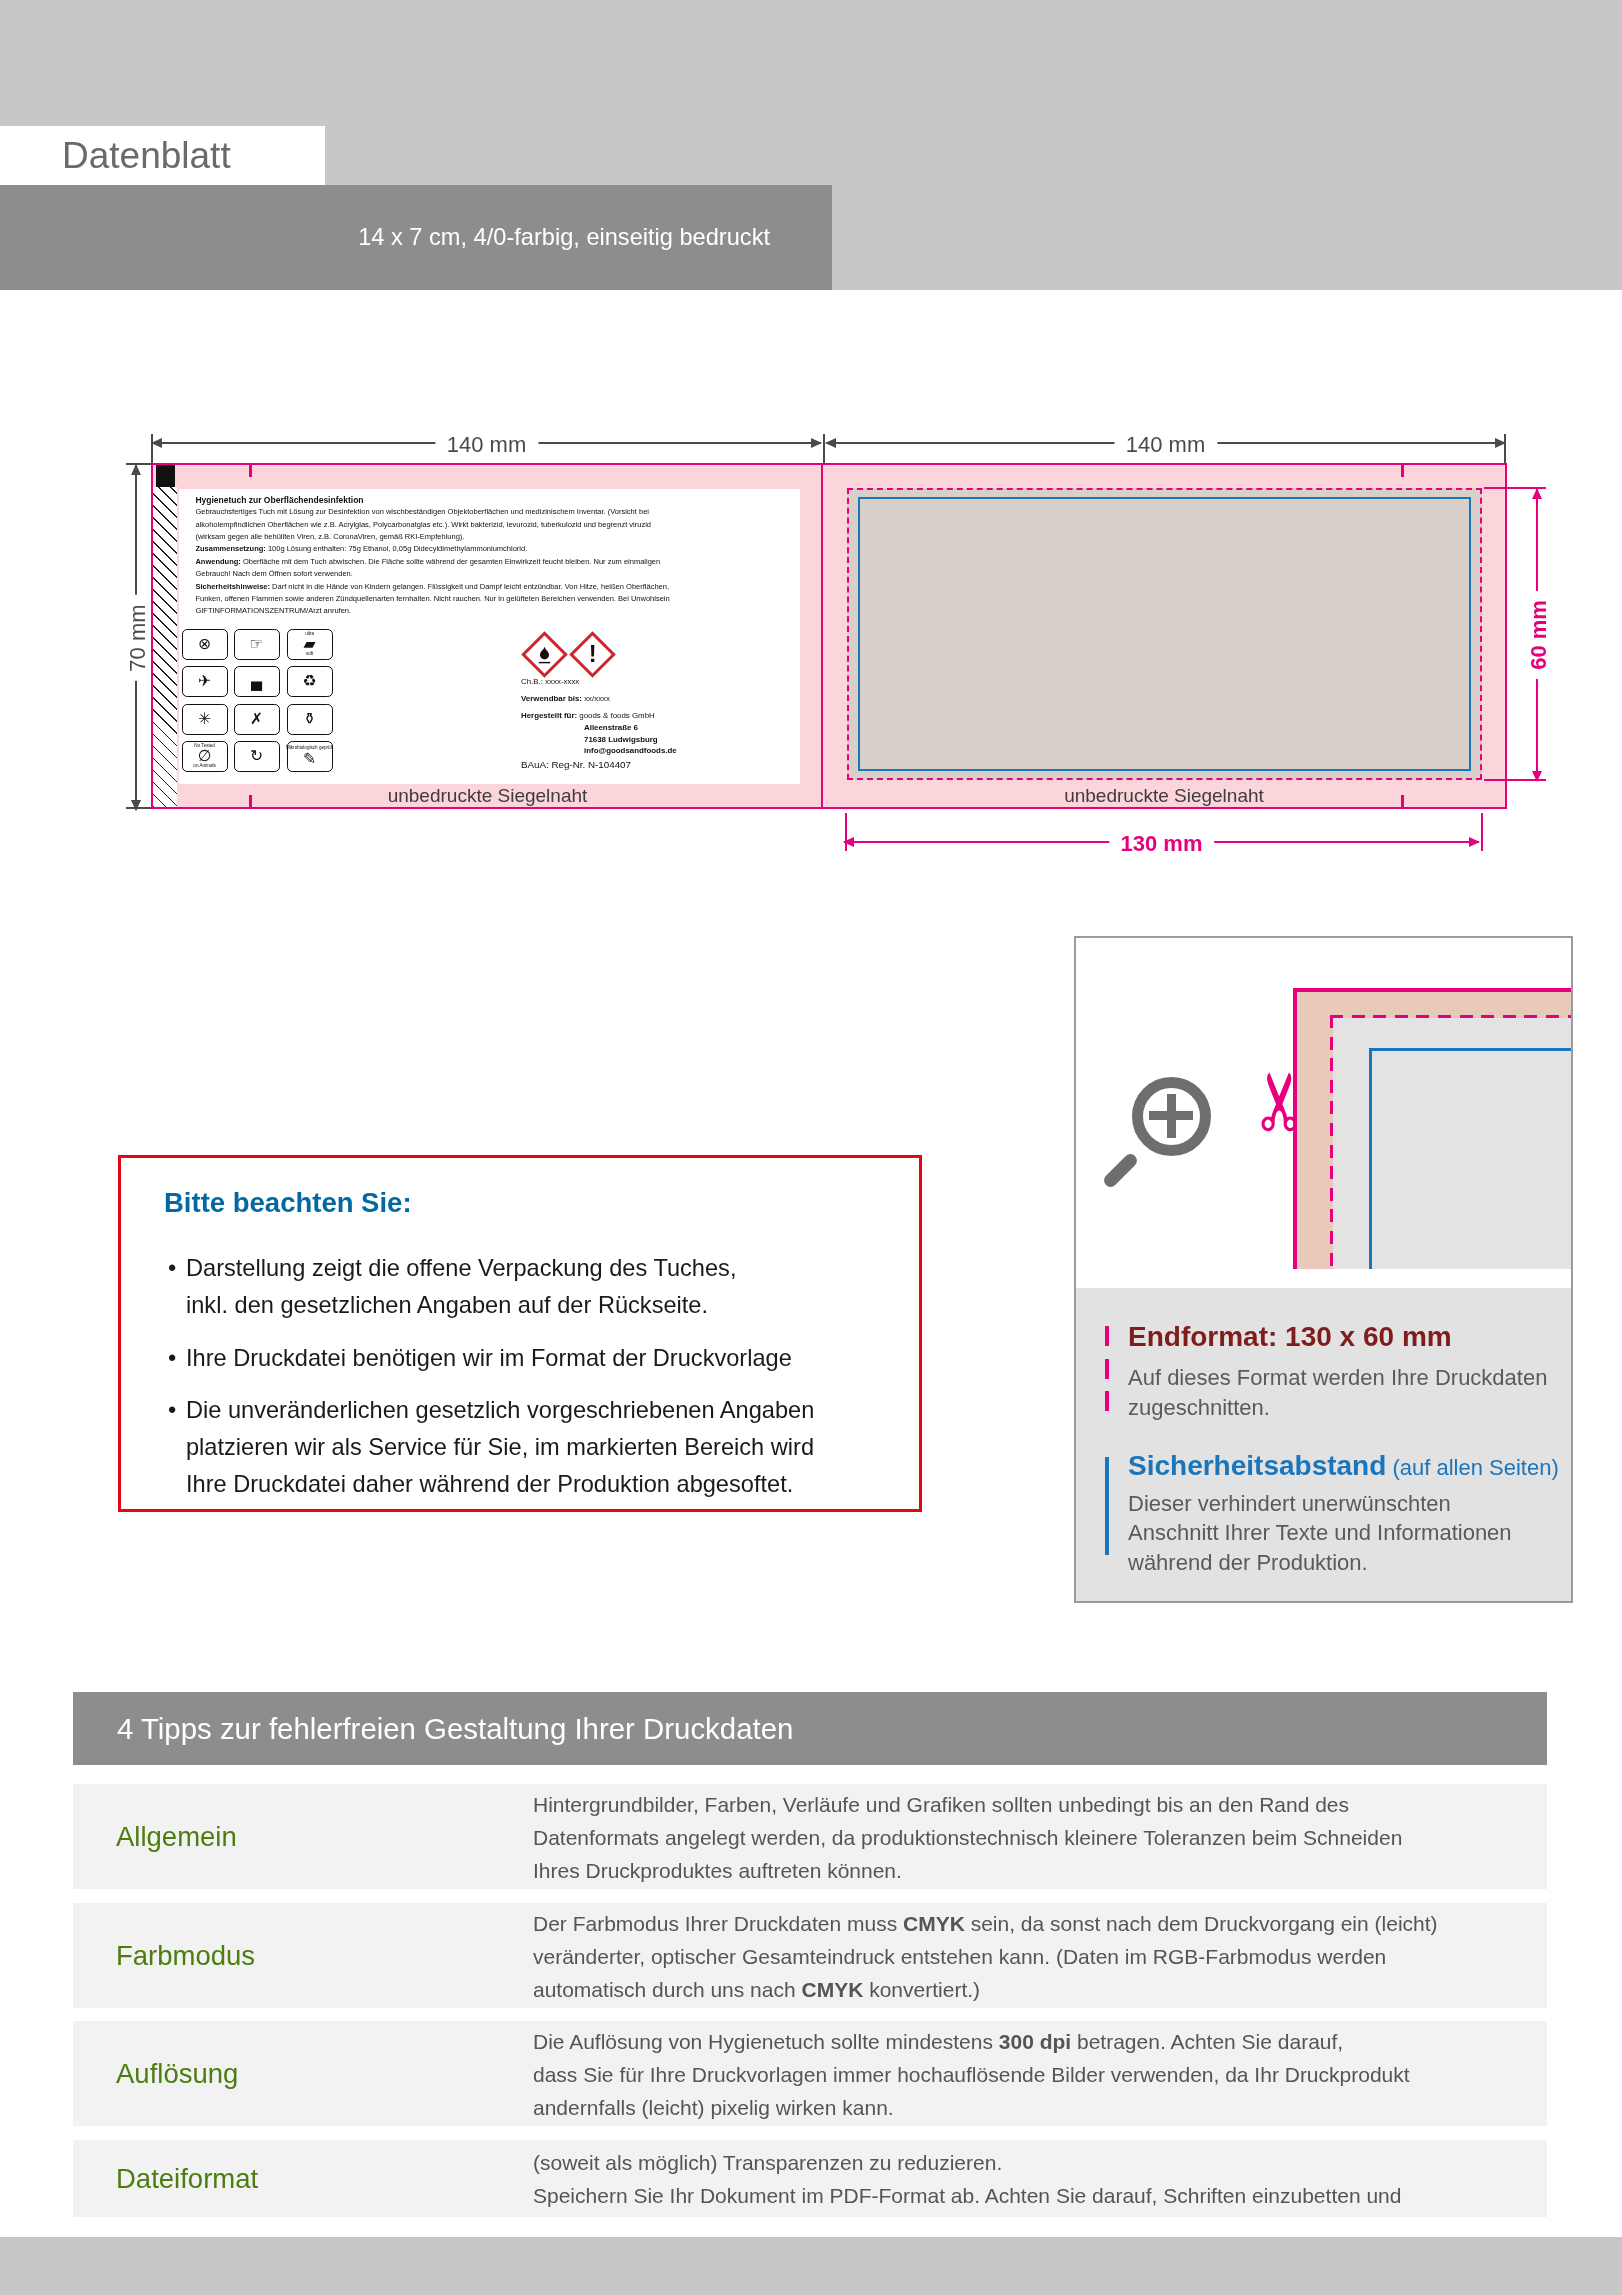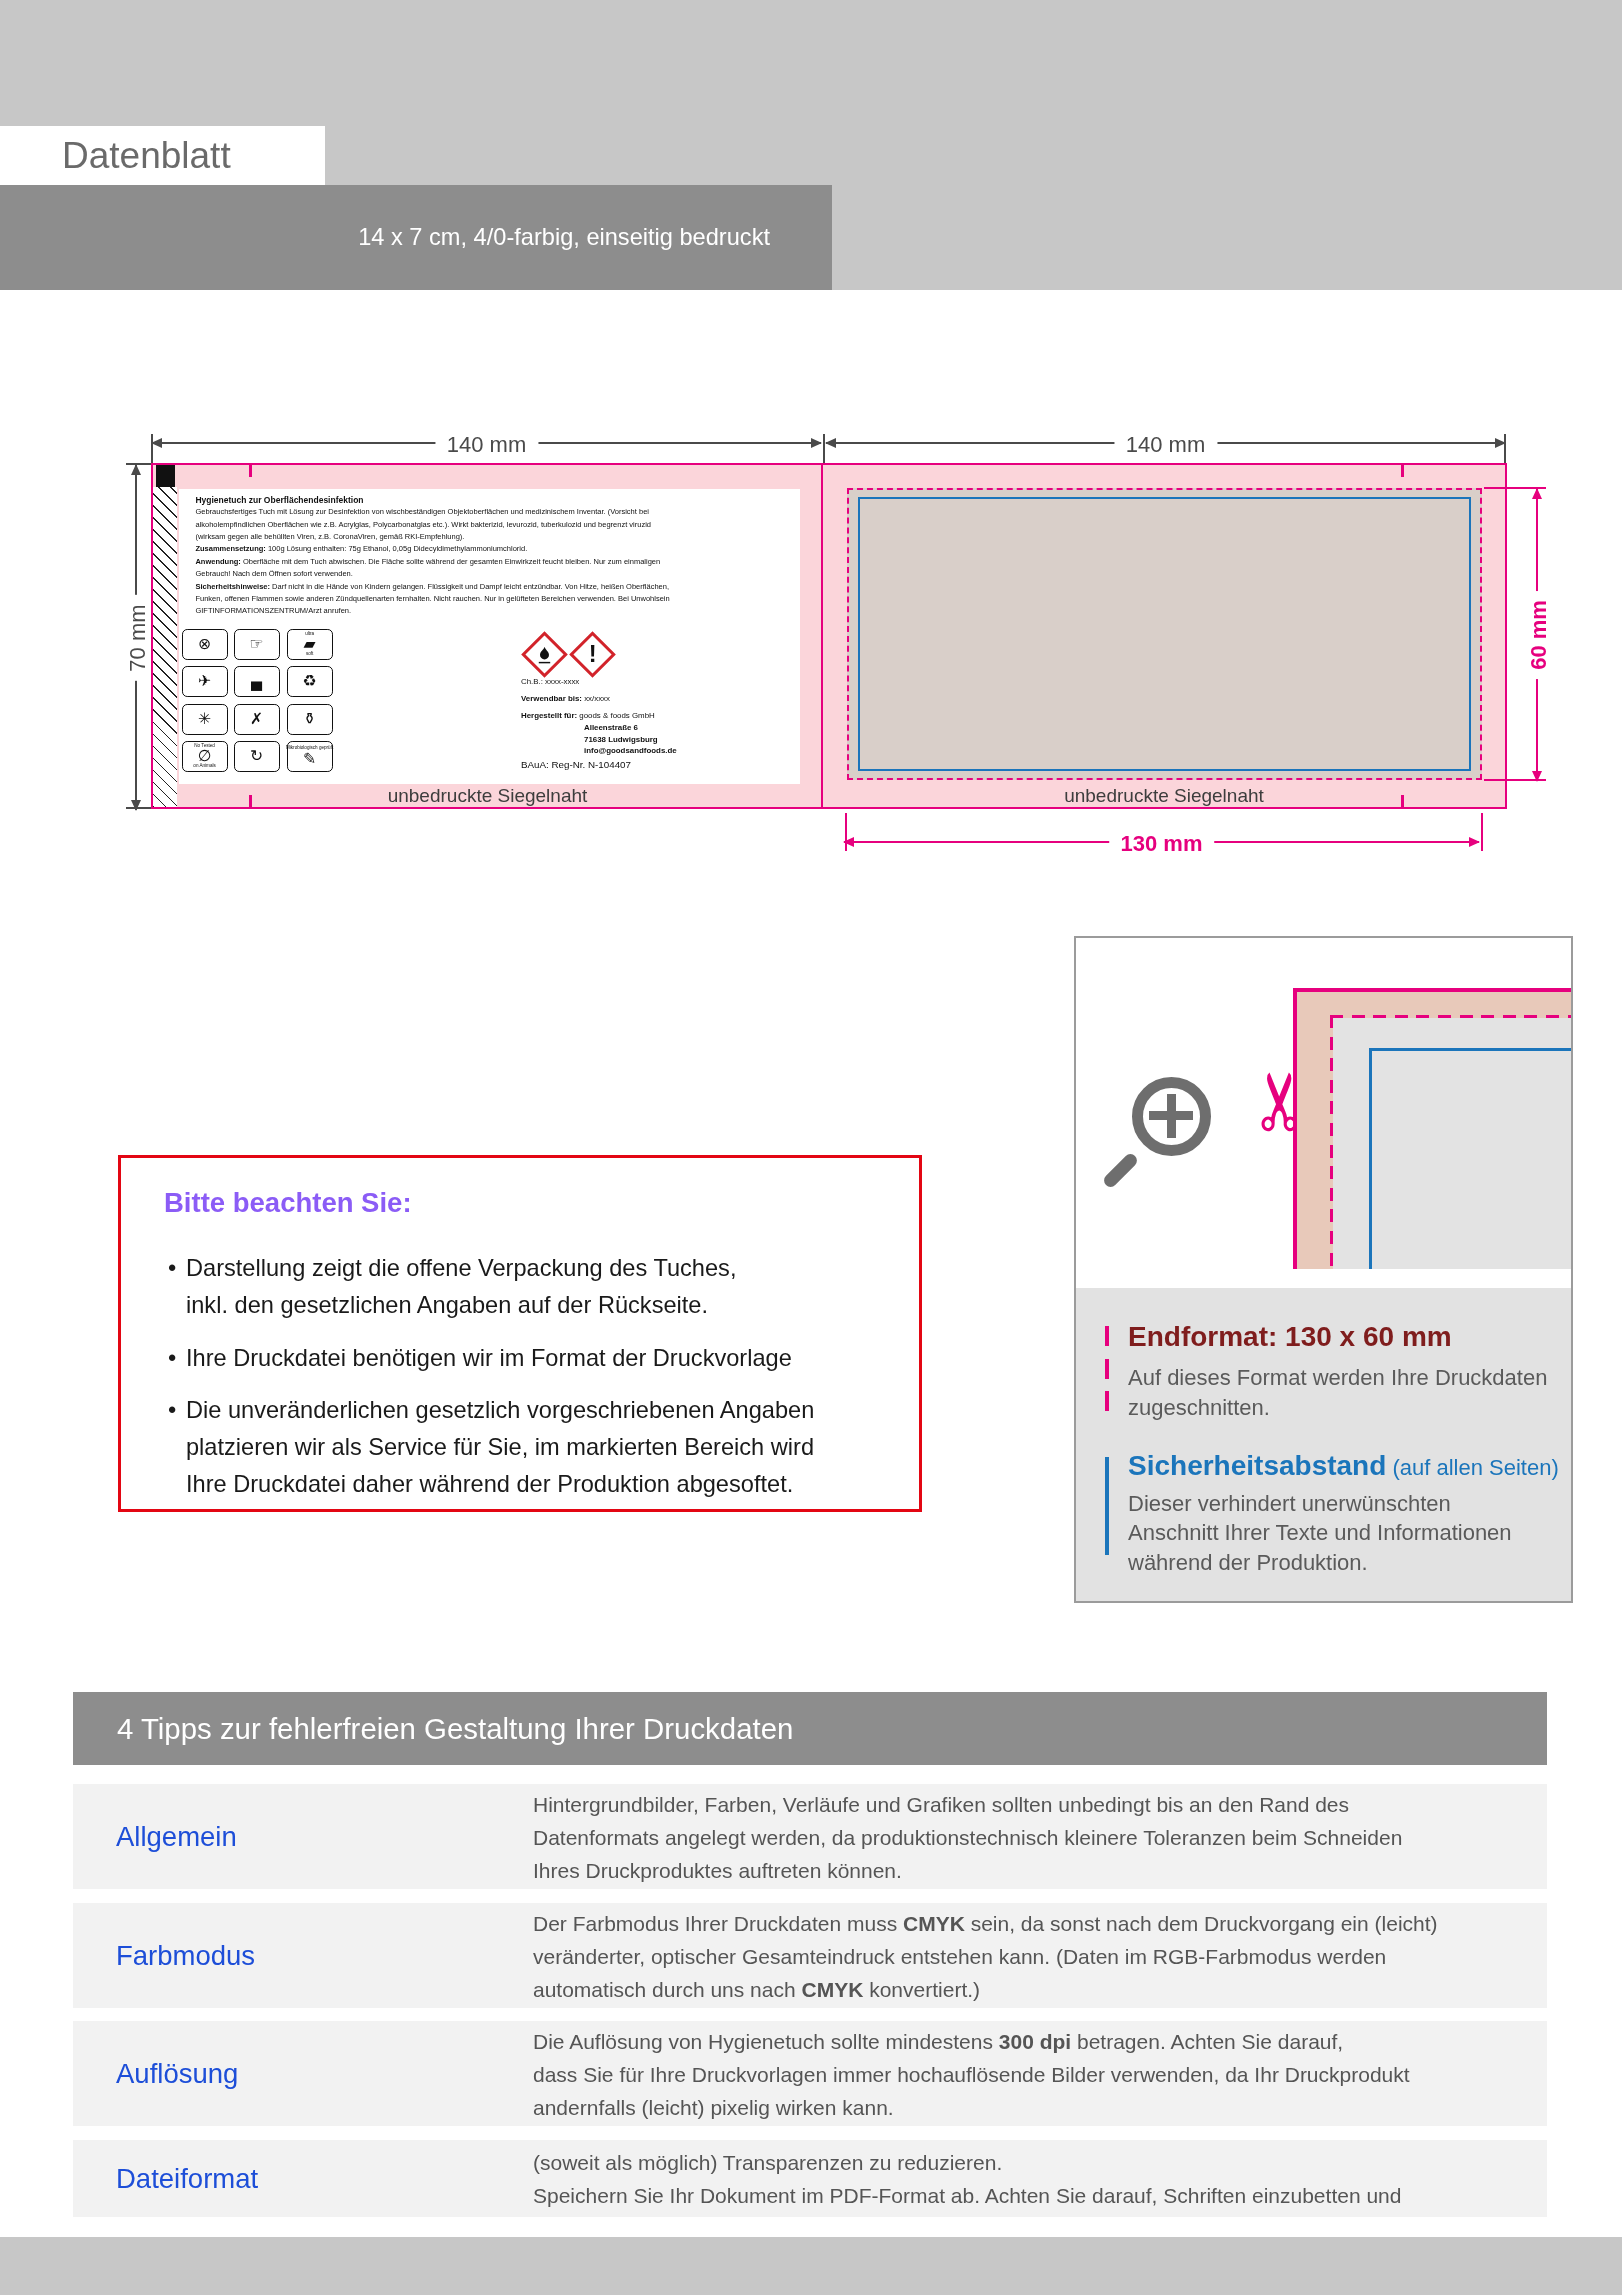--- a/index.html
+++ b/index.html
@@ -63,21 +63,21 @@
   .batch .bl { position:absolute; white-space:nowrap; }
   .batch .ind { left:63px; }
   .baua { font-size:9.8px; }
 
   
   .cut-rect { left:23.6px; top:23px; width:635px; height:292px; background:#d9cfc9; border:2.6px dashed #e6007e; }
   .safe-rect { left:35px; top:32px; width:613px; height:274px; border:2px solid #1b75bb; }
 
   
   .notice { left:118px; top:1155px; width:804px; height:357px; background:#fff; border:3.3px solid #e30613; }
-  .notice h2 { position:absolute; left:43px; top:29.4px; font-size:27.5px; color:#8b5cf6; }
+  .notice h2 { position:absolute; left:43px; top:29.4px; font-size:27.5px; color:#0369a1; }
   .bullets { position:absolute; left:43px; top:92px; width:726px; }
   .bullet-item { position:relative; padding-left:22px; margin-bottom:15.7px; }
   .bullet-item .dot { position:absolute; left:3.9px; top:0; font-size:23.6px; line-height:37px; color:#1a1a1a; }
   .bullet-item .bln { font-size:23.6px; line-height:37px; color:#1a1a1a; white-space:nowrap; }
 
   
   .detail { left:1074px; top:936px; width:499px; height:667px; border:2px solid #9b9b9b; background:#fff; }
   .d-white { position:absolute; left:0; top:0; width:495px; height:350px; background:#fff; overflow:hidden; }
   .d-gray  { position:absolute; left:0; top:350px; width:495px; height:313px; background:#e2e2e2; }
   .ill-solid-v { left:217px; top:50px; width:3.9px; height:281px; background:#e6007e; }
@@ -98,21 +98,21 @@
   .d-title-m { left:52px; top:33px; font-size:28px; font-weight:bold; color:#7f1d1d; white-space:nowrap; }
   .d-line { left:52px; font-size:22px; color:#5a5a5a; white-space:nowrap; }
   .d-title-b { left:52px; top:162px; white-space:nowrap; }
   .d-title-b .big { font-size:28px; font-weight:bold; color:#1b75bb; }
   .d-title-b .small { font-size:22px; color:#1b75bb; }
 
   
   .tips-banner { left:73px; top:1692px; width:1474px; height:73px; background:#8d8d8d; }
   .tips-banner span { display:block; padding-left:44px; line-height:73px; font-size:29.4px; color:#fff; }
   .tip-row { left:73px; width:1474px; background:#f2f2f2; }
-  .tip-label { position:absolute; left:43px; top:50%; transform:translateY(-50%); font-size:27.5px; color:#1d4ed8; white-space:nowrap; }
+  .tip-label { position:absolute; left:43px; top:50%; transform:translateY(-50%); font-size:27.5px; color:#4d7c0f; white-space:nowrap; }
   .tip-body { position:absolute; left:460px; top:50%; transform:translateY(-50%); }
   .tip-body .tln { font-size:21px; line-height:33px; color:#555; white-space:nowrap; }
 
   .footer { left:0; top:2237px; width:1623px; height:59px; background:#c7c7c7; }
 </style>
 </head>
 <body>
 
 <div class="abs" style="left:0;top:0;width:1623px;height:2295px;">
 

